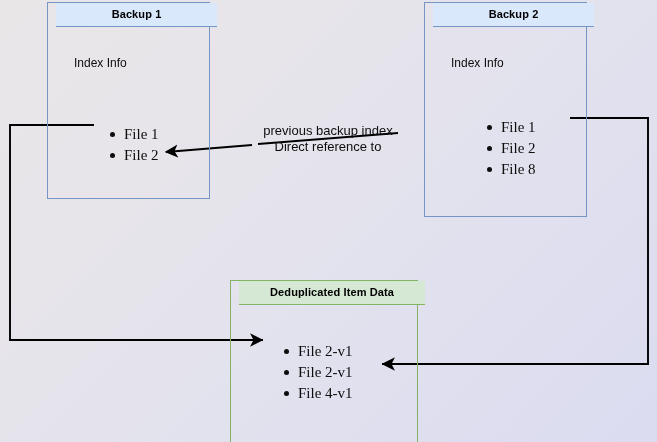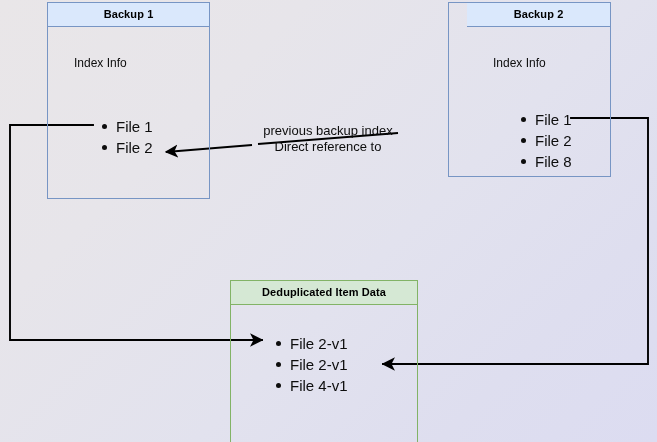--- a/index.html
+++ b/index.html
@@ -44,20 +44,21 @@
   }
   .box-header {
     box-sizing: border-box;
     width: 100%;
     text-align: center;
     font-weight: bold;
     font-size: 11px;
     color: #000000;
     line-height: 1;
     letter-spacing: 0.1px;
+    margin-left: 8px;
   }
   .blue > .box-header {
     background: #dae8fc;
     border-bottom: 1px solid #7795c4;
     padding: 6px 0 6px 0;
   }
   .green > .box-header {
     background: #d5e8d4;
     border-bottom: 1px solid #82b366;
     padding: 6px 0 6px 0;
@@ -70,22 +71,23 @@
   .index-label {
     position: absolute;
     font-size: 12px;
     color: #0d0d0d;
     white-space: nowrap;
   }
 
   ul.file-list {
     position: absolute;
     list-style: none;
-    margin: 0;
+    margin: 8px;
     padding: 0;
+    font-family: Liberation Serif, serif;
   }
   ul.file-list li {
     position: relative;
     font-size: 15px;
     color: #0d0d0d;
     line-height: 21px;
     padding-left: 16px;
     white-space: nowrap;
   }
   ul.file-list li::before {
@@ -140,21 +142,21 @@
     <div class="box-header">Backup 1</div>
     <div class="box-body" style="height:172px;">
       <div class="index-label" style="left:26px; top:29px;">Index Info</div>
       <ul class="file-list" style="left:52px; top:89px;">
         <li>File 1</li>
         <li>File 2</li>
       </ul>
     </div>
   </div>
 
-  <div class="box blue" style="left:448px; top:2px; width:163px; height:175px;padding-left:18px;">
+  <div class="box blue" style="left:424px; top:2px; width:163px; height:215px;">
     <div class="box-header">Backup 2</div>
     <div class="box-body" style="height:172px;">
       <div class="index-label" style="left:26px; top:29px;">Index Info</div>
       <ul class="file-list" style="left:52px; top:82px;">
         <li>File 1</li>
         <li>File 2</li>
         <li>File 8</li>
       </ul>
     </div>
   </div>

